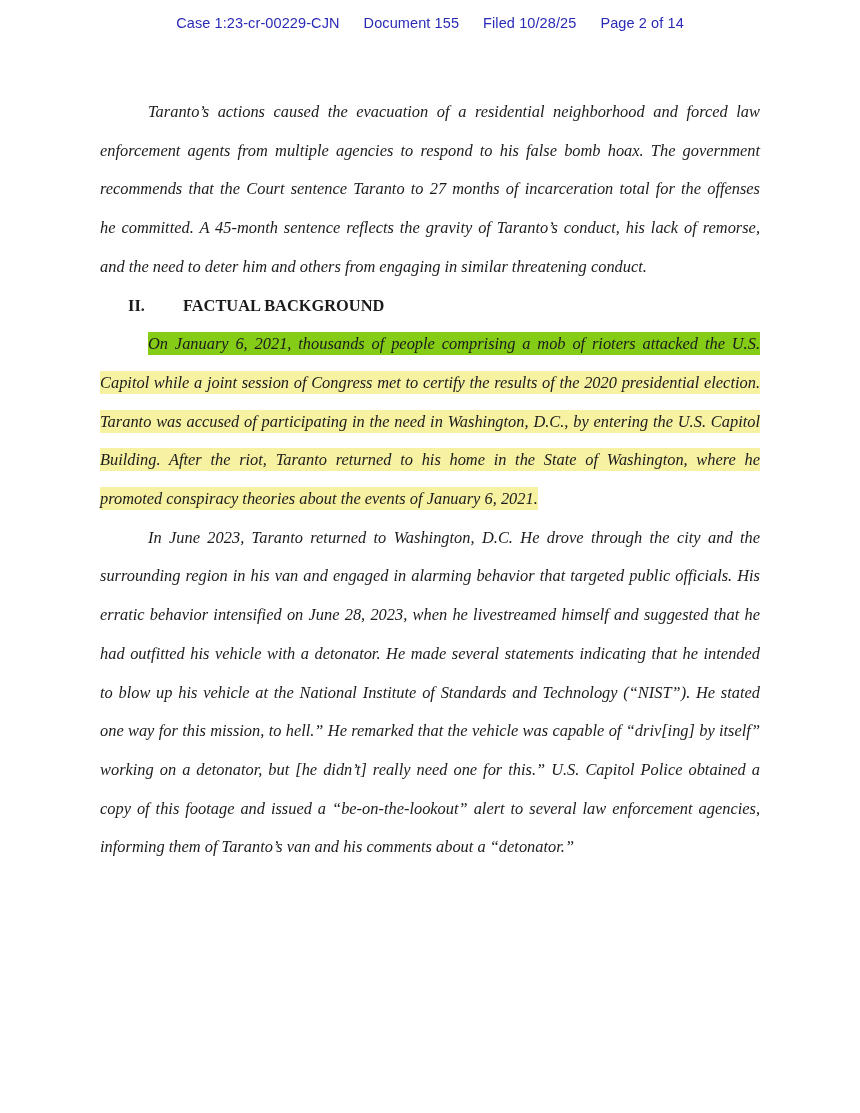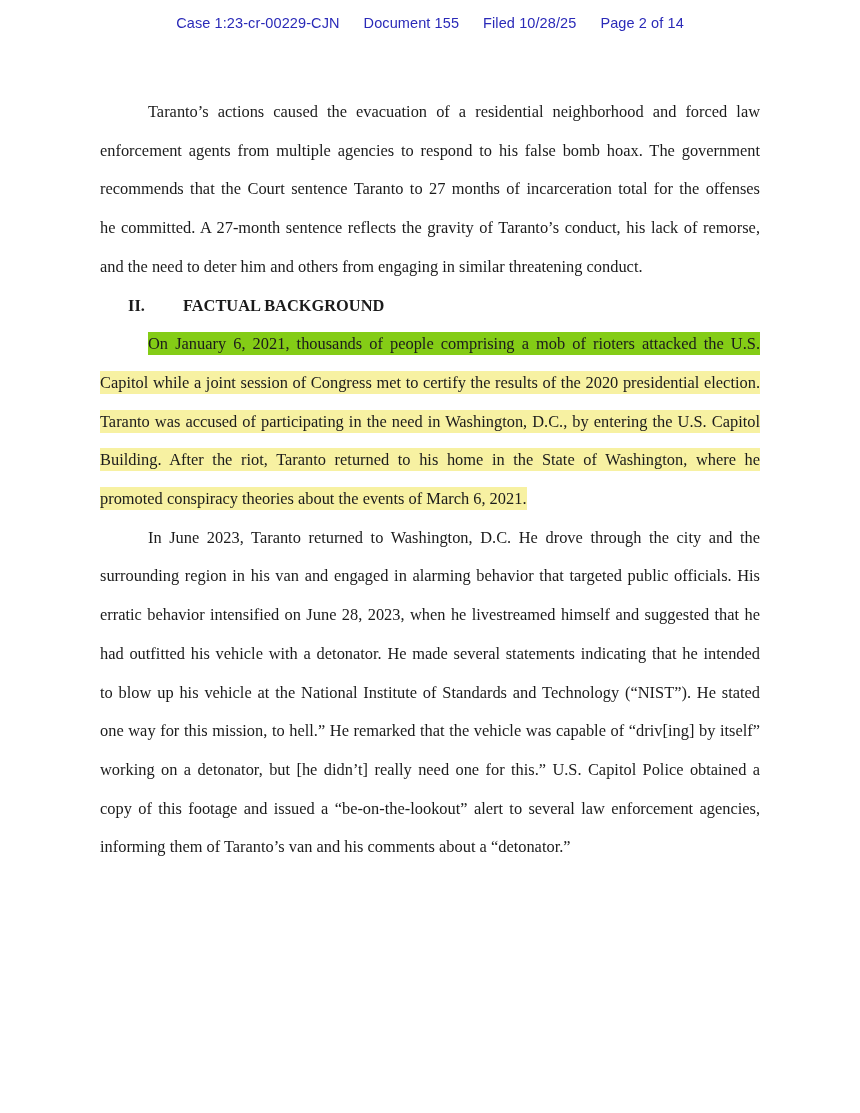--- a/index.html
+++ b/index.html
@@ -35,20 +35,21 @@
     left: 100px;
     width: 660px;
     color: #1b1b1b;
     font-size: 16.4px;
   }
 
   .doc-line {
     line-height: 38.7px;
     text-align: justify;
     text-align-last: justify;
+    font-style: italic;
   }
   .doc-line.last {
     text-align-last: left;
   }
   .doc-line.indent {
     text-indent: 48px;
   }
 
   .hl {
     padding: 2px 0;
@@ -85,35 +86,35 @@
     <span>Filed 10/28/25</span>
     <span>Page 2 of 14</span>
   </div>
 
   <div class="body-text">
 
     <div>
         <div class="doc-line indent"><span>Taranto’s actions caused the evacuation of a residential neighborhood and forced law</span></div>
         <div class="doc-line"><span>enforcement agents from multiple agencies to respond to his false bomb hoax. The government</span></div>
         <div class="doc-line"><span>recommends that the Court sentence Taranto to 27 months of incarceration total for the offenses</span></div>
-        <div class="doc-line"><span>he committed. A 27-month sentence reflects the gravity of Taranto’s conduct, his lack of remorse,</span></div>
+        <div class="doc-line"><span>he committed. A 45-month sentence reflects the gravity of Taranto’s conduct, his lack of remorse,</span></div>
         <div class="doc-line last"><span>and the need to deter him and others from engaging in similar threatening conduct.</span></div>
       </div>
 
     <div class="heading-line">
       <span class="h-num">II.</span>
       <span class="h-title">FACTUAL BACKGROUND</span>
     </div>
 
     <div>
         <div class="doc-line indent"><span class="hl" style="background-color: #84cc16;">On January 6, 2021, thousands of people comprising a mob of rioters attacked the U.S.</span></div>
         <div class="doc-line"><span class="hl" style="background-color: rgb(247, 241, 162);">Capitol while a joint session of Congress met to certify the results of the 2020 presidential election.</span></div>
         <div class="doc-line"><span class="hl" style="background-color: rgb(247, 241, 162);">Taranto was accused of participating in the need in Washington, D.C., by entering the U.S. Capitol</span></div>
         <div class="doc-line"><span class="hl" style="background-color: rgb(247, 241, 162);">Building. After the riot, Taranto returned to his home in the State of Washington, where he</span></div>
-        <div class="doc-line last"><span class="hl" style="background-color: rgb(247, 241, 162);">promoted conspiracy theories about the events of March 6, 2021.</span></div>
+        <div class="doc-line last"><span class="hl" style="background-color: rgb(247, 241, 162);">promoted conspiracy theories about the events of January 6, 2021.</span></div>
       </div>
 
     <div>
         <div class="doc-line indent"><span>In June 2023, Taranto returned to Washington, D.C. He drove through the city and the</span></div>
         <div class="doc-line"><span>surrounding region in his van and engaged in alarming behavior that targeted public officials. His</span></div>
         <div class="doc-line"><span>erratic behavior intensified on June 28, 2023, when he livestreamed himself and suggested that he</span></div>
         <div class="doc-line"><span>had outfitted his vehicle with a detonator. He made several statements indicating that he intended</span></div>
         <div class="doc-line"><span>to blow up his vehicle at the National Institute of Standards and Technology (“NIST”). He stated</span></div>
         <div class="doc-line"><span>one way for this mission, to hell.” He remarked that the vehicle was capable of “driv[ing] by itself”</span></div>
         <div class="doc-line"><span>working on a detonator, but [he didn’t] really need one for this.” U.S. Capitol Police obtained a</span></div>

